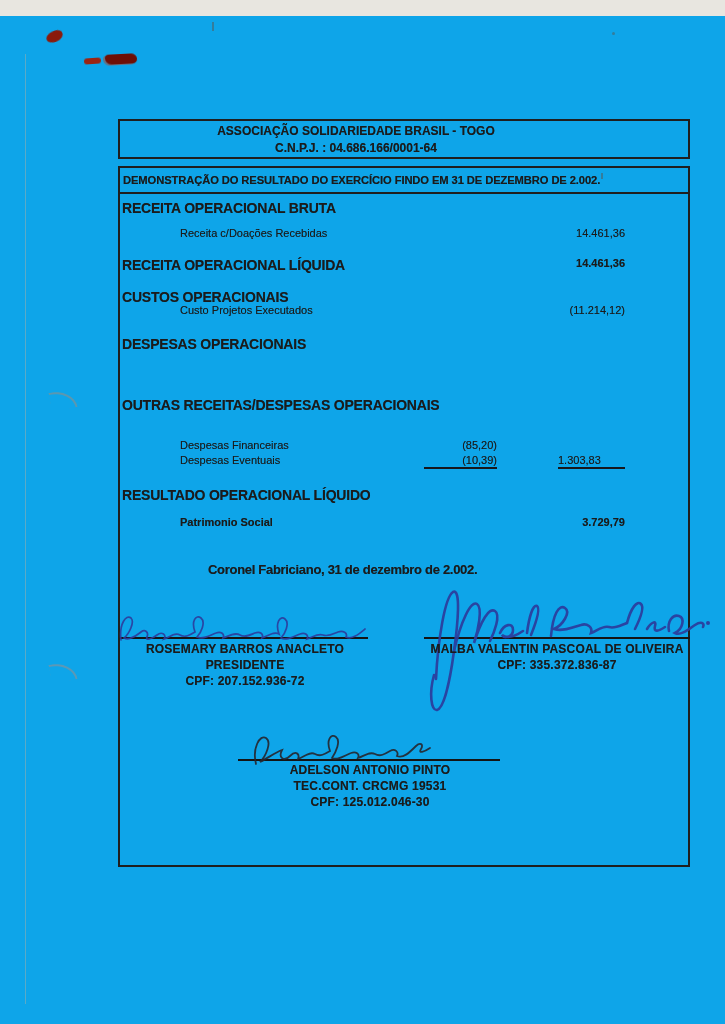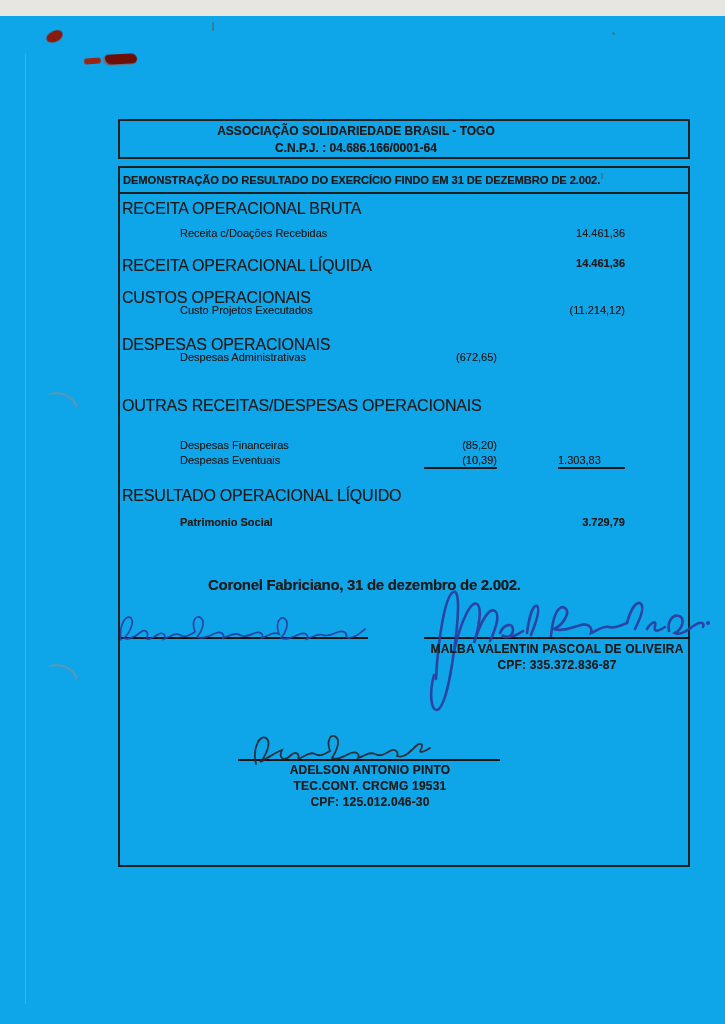--- a/index.html
+++ b/index.html
@@ -47,28 +47,28 @@
   .stmt-title{
     font-weight:bold;font-size:11.2px;line-height:14px;
     padding:5px 2px 5px 3px;
     border-bottom:2px solid #1f1f1f;
     white-space:nowrap;letter-spacing:-0.1px;
     text-shadow:0 0 0.5px rgba(25,25,25,0.55);
   }
   .row{position:absolute;left:118px;width:572px;height:15px;font-size:11px;}
   .row span{text-shadow:0 0 0.4px rgba(25,25,25,0.5);}
   .lbl{position:absolute;top:0;white-space:nowrap;}
-  .lbl-h{left:4px;font-weight:normal;font-size:16px;letter-spacing:-0.2px;}
+  .lbl-h{left:4px;font-weight:bold;font-size:14px;letter-spacing:-0.2px;}
   .lbl-i{left:62px;}
   .bold{font-weight:bold;}
   .c1{position:absolute;top:0;right:193px;width:100px;text-align:right;white-space:nowrap;}
   .c2{position:absolute;top:0;right:65px;width:100px;text-align:right;white-space:nowrap;}
   .u1{display:inline-block;min-width:73px;text-align:right;border-bottom:2px solid #17171c;padding-bottom:1px;}
   .u2{display:inline-block;min-width:67px;text-align:left;border-bottom:2px solid #17171c;padding-bottom:1px;}
-  .date-line{position:absolute;left:208px;top:560px;font-weight:bold;font-size:15px;letter-spacing:-0.3px;white-space:nowrap;text-shadow:0 0 0.5px rgba(25,25,25,0.55);}
+  .date-line{position:absolute;left:208px;top:546px;font-weight:bold;font-size:13px;letter-spacing:-0.3px;white-space:nowrap;text-shadow:0 0 0.5px rgba(25,25,25,0.55);}
 
   
   .sig-line{position:absolute;height:2px;background:#141414;}
   .sig-line-left{left:120px;top:621px;width:248px;}
   .sig-line-right{left:424px;top:621px;width:266px;}
   .sig-line-center{left:238px;top:743px;width:262px;}
   .sig-block{position:absolute;text-align:center;font-weight:bold;font-size:12px;line-height:16px;letter-spacing:0.2px;}
   .sig-block div{white-space:nowrap;text-shadow:0 0 0.5px rgba(25,25,25,0.5);}
   .sig-block-left{left:120px;top:625px;width:250px;}
   .sig-block-right{left:424px;top:625px;width:266px;}
@@ -117,24 +117,20 @@
   <div class="row" style="top:273px">
     <span class="lbl lbl-h">CUSTOS OPERACIONAIS</span>
   </div>
   <div class="row" style="top:288px">
     <span class="lbl lbl-i">Custo Projetos Executados</span>
     <span class="c2">(11.214,12)</span>
   </div>
   <div class="row" style="top:320px">
     <span class="lbl lbl-h">DESPESAS OPERACIONAIS</span>
   </div>
-  <div class="row" style="top:335px">
-    <span class="lbl lbl-i">Despesas Administrativas</span>
-    <span class="c1">(672,65)</span>
-  </div>
   <div class="row" style="top:381px">
     <span class="lbl lbl-h">OUTRAS RECEITAS/DESPESAS OPERACIONAIS</span>
   </div>
   <div class="row" style="top:423px">
     <span class="lbl lbl-i">Despesas Financeiras</span>
     <span class="c1">(85,20)</span>
   </div>
   <div class="row" style="top:438px">
     <span class="lbl lbl-i">Despesas Eventuais</span>
     <span class="c1"><span class="u1">(10,39)</span></span>
@@ -167,20 +163,25 @@
       <path d="M207 42 C211 27 217 19 221 23 C225 27 219 40 215 48"></path>
       <path d="M227 48 C231 41 237 39 235 45 C233 52 239 50 245 46"></path>
       <path d="M249 50 C247 40 253 33 259 35 C265 37 263 48 255 52 C261 55 269 48 275 44 C281 40 285 42 283 46"></path>
       <circle cx="288" cy="42" r="2" fill="#2c3c9c" stroke="none"></circle>
     </g>
   </svg>
   <svg class="sig-svg sig-ade" width="205" height="42" viewBox="0 0 205 42">
     <path d="M8 36 C4 20 12 6 18 10 C24 14 18 28 12 34 C20 30 28 24 34 22 C30 30 36 34 42 28 C48 22 52 26 50 31 C56 29 62 23 67 26 C72 29 77 26 82 23 C78 12 83 5 88 9 C93 13 88 24 84 30 C90 33 97 27 103 25 C108 23 112 26 110 30 C116 28 122 23 127 26 C132 29 137 26 142 23 C147 20 151 24 149 28 C155 31 162 24 168 18 C172 14 176 16 173 21 C170 26 176 24 182 20" fill="none" stroke="#26262e" stroke-width="1.8" stroke-linecap="round" opacity="0.9"></path>
   </svg>
 
+  <div class="sig-block sig-block-left">
+    <div>ROSEMARY BARROS ANACLETO</div>
+    <div>PRESIDENTE</div>
+    <div>CPF: 207.152.936-72</div>
+  </div>
   <div class="sig-block sig-block-right">
     <div>MALBA VALENTIN PASCOAL DE OLIVEIRA</div>
     <div>CPF: 335.372.836-87</div>
   </div>
   <div class="sig-block sig-block-center">
     <div>ADELSON ANTONIO PINTO</div>
     <div>TEC.CONT. CRCMG 19531</div>
     <div>CPF: 125.012.046-30</div>
   </div>
 

